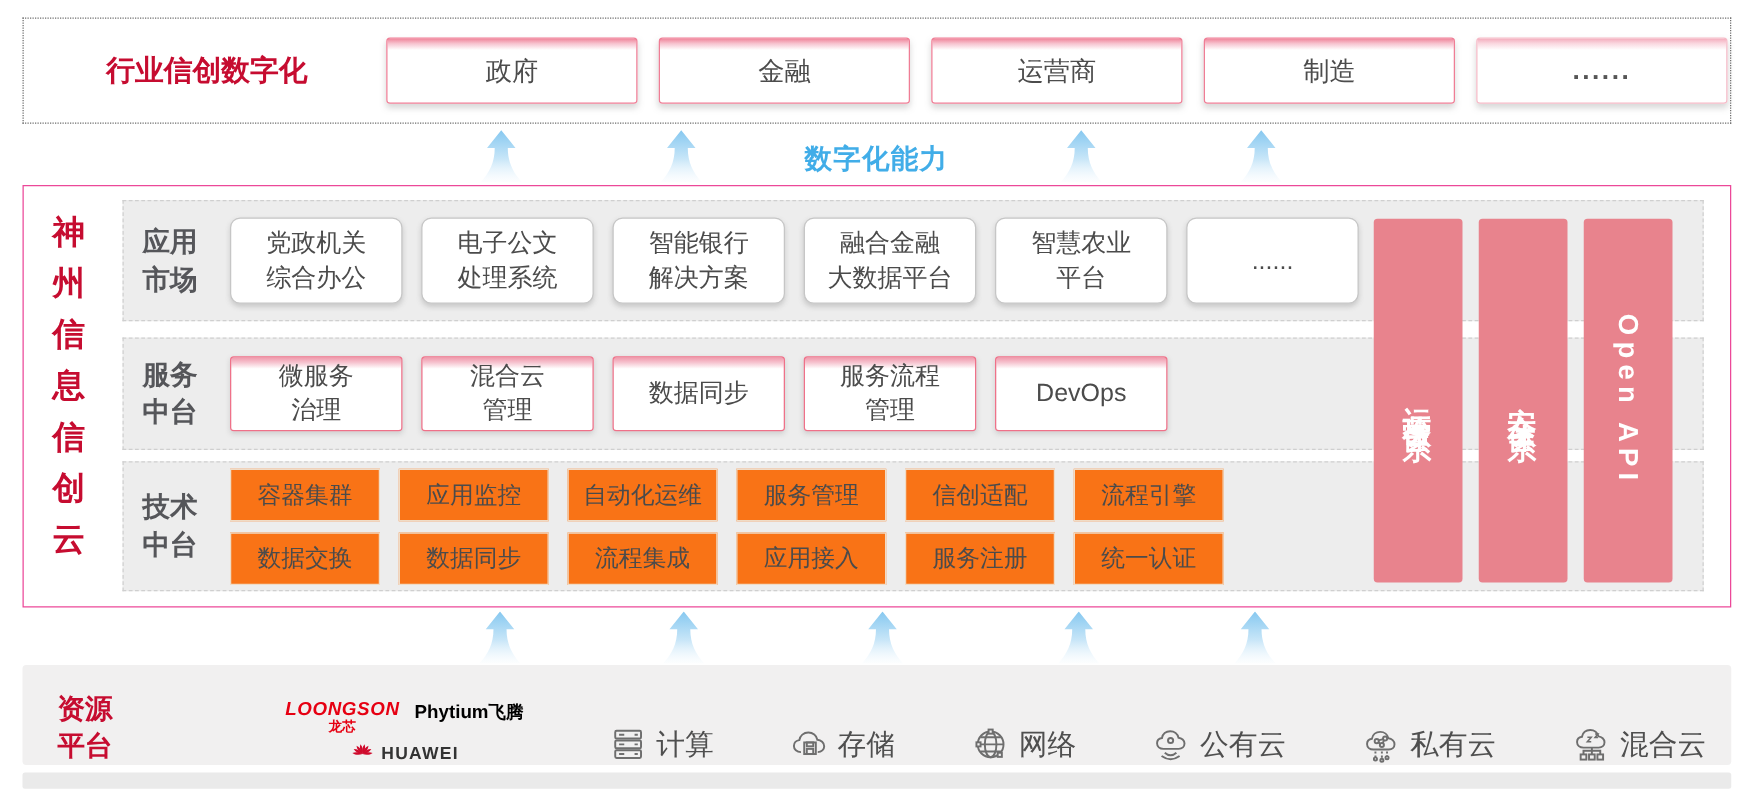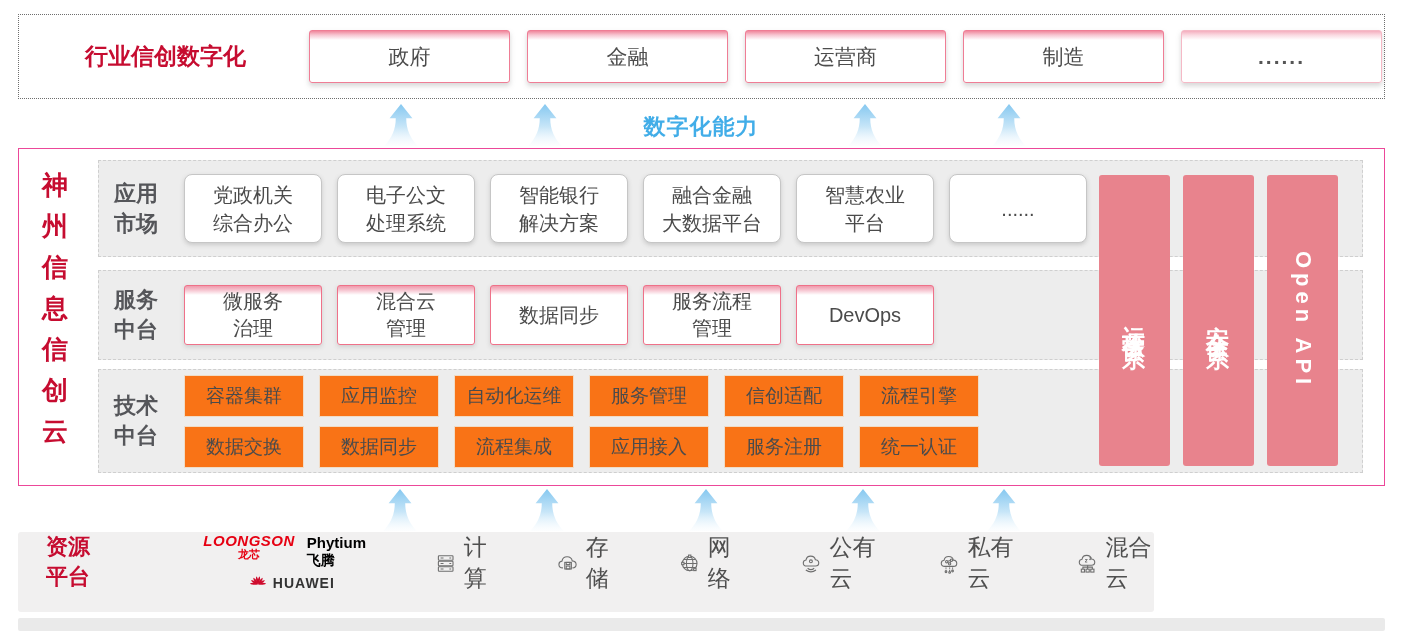--- a/index.html
+++ b/index.html
@@ -52,22 +52,22 @@
   .tech-box { width:120px; height:42px; background:#f97316; border:1px solid #f0dcc6;
     font-size:19px; }
   .pillar { position:absolute; top:26px; width:71px; height:291px; background:#e8838d;
     border-radius:3px; display:flex; align-items:center; justify-content:center; }
   .pillar-text { writing-mode:vertical-rl; text-orientation:upright; color:#fff;
     font-weight:bold; font-size:23px; letter-spacing:7px; }
   .pillar-latin .pillar-text { text-orientation:mixed; font-size:22px; letter-spacing:5px; }
   .pillar-1 { left:1080px; } .pillar-2 { left:1164px; } .pillar-3 { left:1248px; }
 
   
-  .res-box { position:absolute; left:18px; top:532px; width:1136px; height:80px;
-    background:#f1f0f0; border-radius:3px; display:flex; align-items:flex-start; }
+  .res-box { position:absolute; left:18px; top:532px; width:1367px; height:80px;
+    background:#f1f0f0; border-radius:3px; display:flex; align-items:flex-end; }
   .res-title { margin-left:28px; width:70px; font-size:22px; font-weight:bold;
     color:#c60c30; line-height:30px; white-space:pre-line; }
   .vendors { margin-left:100px; width:215px; display:flex; flex-direction:column;
     align-items:center; gap:3px; }
   .vendor-row { display:flex; align-items:flex-start; gap:12px; }
   .loongson { display:flex; flex-direction:column; align-items:center; color:#e60012; }
   .loongson .v-name { font-style:italic; font-weight:bold; font-size:15px; letter-spacing:.5px; }
   .loongson .v-sub { font-size:11px; font-weight:bold; margin-top:-2px; }
   .phytium { color:#000000; font-weight:bold; font-size:15px; margin-top:2px; }
   .phytium .v-sub { font-size:14px; }

